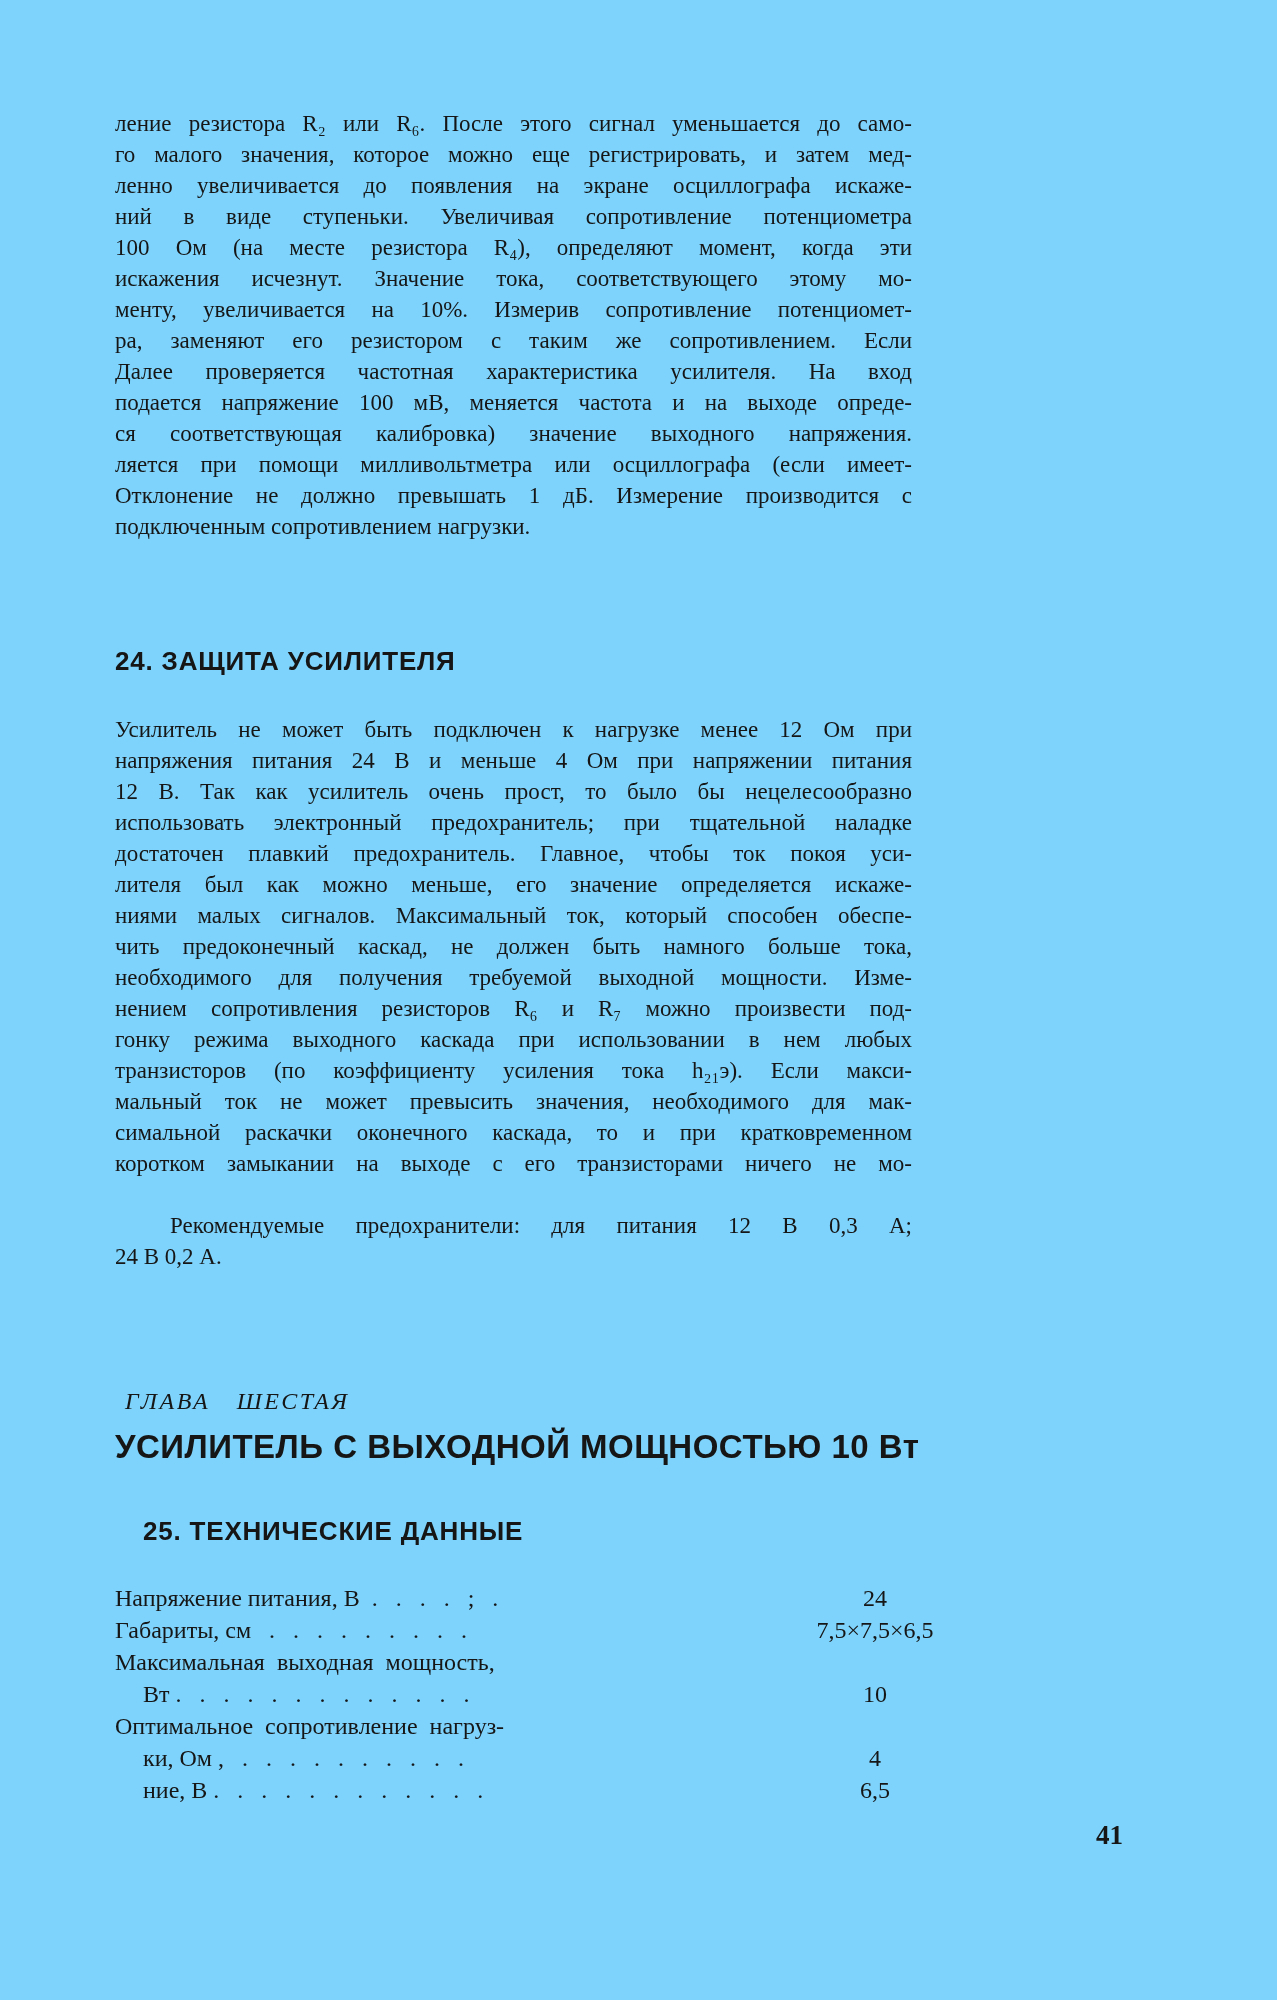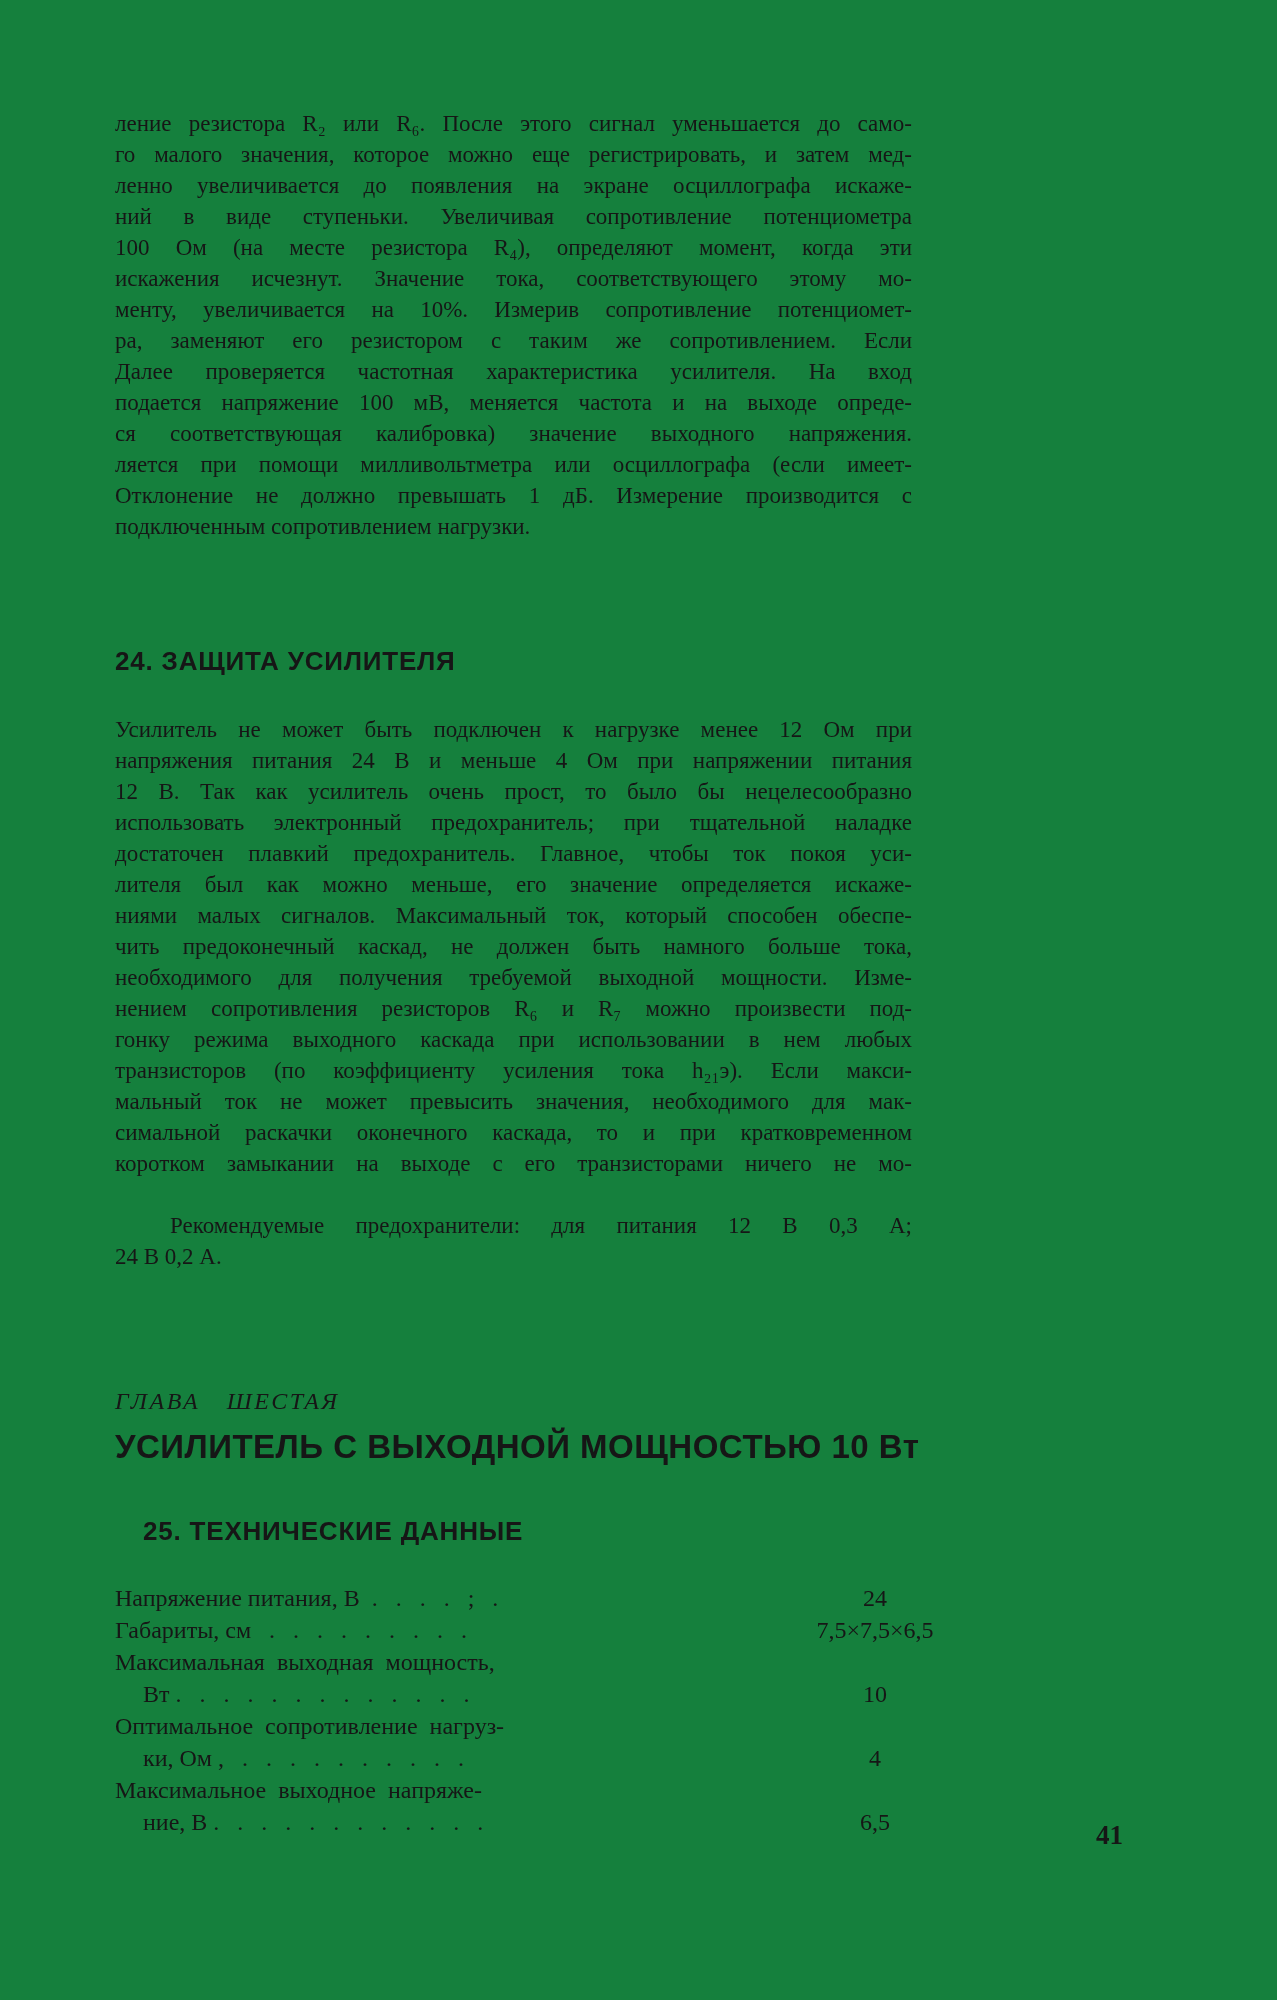--- a/index.html
+++ b/index.html
@@ -5,21 +5,21 @@
   * { margin: 0; padding: 0; box-sizing: border-box; }
   html, body { background: #e8e8e4; }
   body {
     width: 1277px; height: 2000px;
     font-family: "Liberation Serif", "DejaVu Serif", serif;
     color: #161616;
   }
   .page {
     position: relative;
     width: 1277px; height: 2000px;
-    background: #15803d;
+    background: #7dd3fc;
     overflow: hidden;
   }
   .content {
     position: absolute;
     left: 115px; top: 0;
     width: 797px;
   }
   .block { position: absolute; left: 0; width: 797px; }
 
   .tline {
@@ -37,20 +37,21 @@
     font-size: 26px;
     letter-spacing: 0.8px;
     white-space: nowrap;
   }
   .kicker {
     font-style: italic;
     font-size: 24px;
     letter-spacing: 2.5px;
     word-spacing: 18px;
     white-space: nowrap;
+    margin-left: 10px;
   }
   .chapter-title {
     font-family: "Liberation Sans", "DejaVu Sans", sans-serif;
     font-weight: bold;
     font-size: 33px;
     letter-spacing: 0.5px;
     white-space: nowrap;
   }
 
   .specs { font-size: 24px; }
@@ -136,20 +137,19 @@
 
     <h2 class="block sec-heading" id="h25">25. ТЕХНИЧЕСКИЕ ДАННЫЕ</h2>
 
     <div class="block specs" id="specs">
         <div class="spec-row"><span class="spec-label">Напряжение питания, В  .   .   .   .   ;   .</span><span class="spec-value">24</span></div>
         <div class="spec-row"><span class="spec-label">Габариты, см   .   .   .   .   .   .   .   .   .</span><span class="spec-value">7,5×7,5×6,5</span></div>
         <div class="spec-row"><span class="spec-label">Максимальная  выходная  мощность,</span></div>
         <div class="spec-row"><span class="spec-label indent">Вт .   .   .   .   .   .   .   .   .   .   .   .   .</span><span class="spec-value">10</span></div>
         <div class="spec-row"><span class="spec-label">Оптимальное  сопротивление  нагруз-</span></div>
         <div class="spec-row"><span class="spec-label indent">ки, Ом ,   .   .   .   .   .   .   .   .   .   .</span><span class="spec-value">4</span></div>
-        <div class="spec-row"><span class="spec-label">Максимальное  выходное  напряже-</span></div>
         <div class="spec-row"><span class="spec-label indent">ние, В .   .   .   .   .   .   .   .   .   .   .   .</span><span class="spec-value">6,5</span></div>
       </div>
 
   </div>
 
   <div class="page-number">41</div>
 </div>
 
 </body></html>

